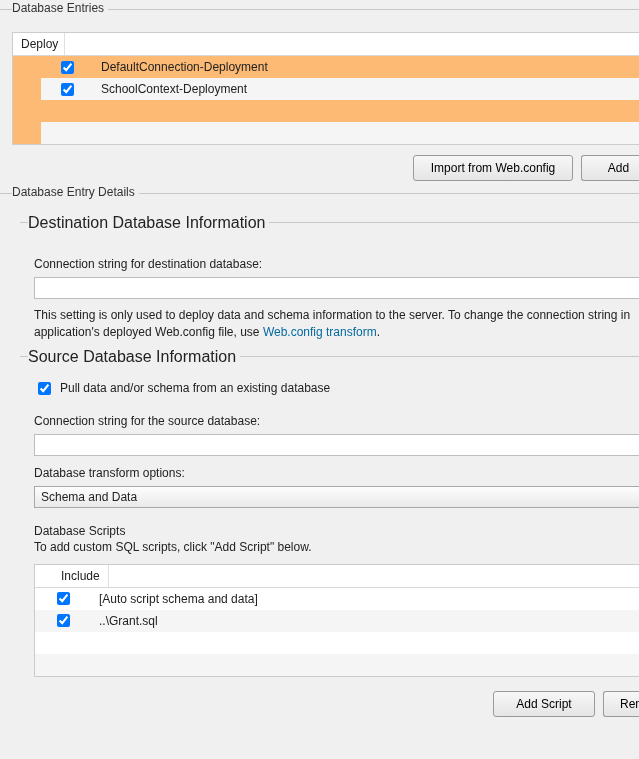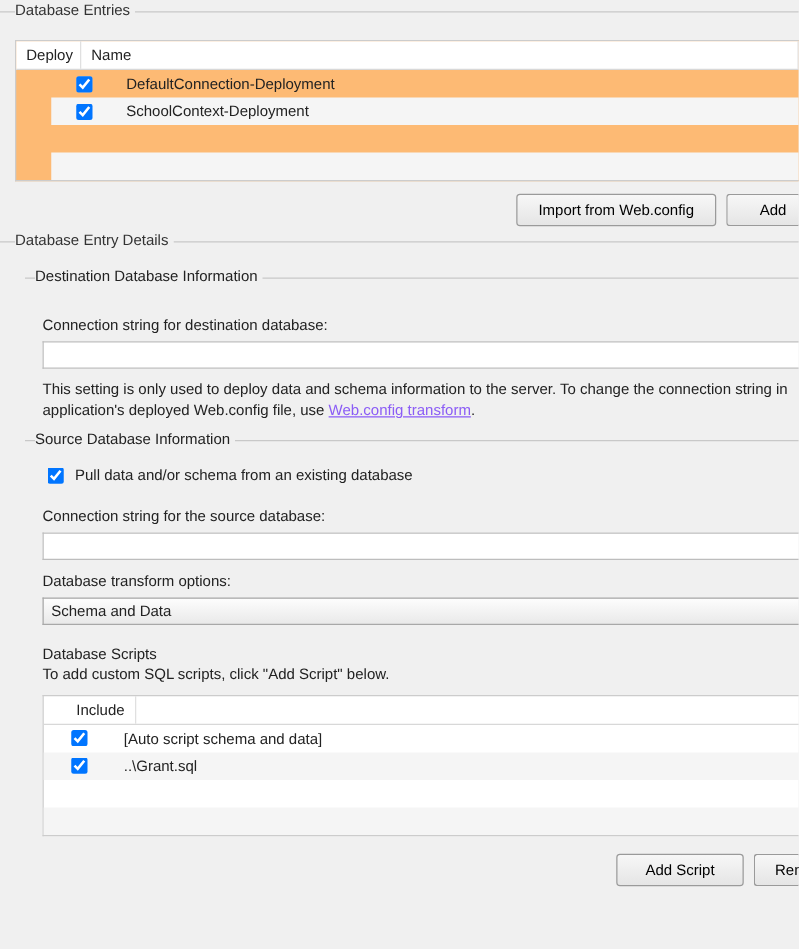--- a/index.html
+++ b/index.html
@@ -72,21 +72,21 @@
     cursor: pointer;
     height: 26px;
   }
   .btnrow {
     display: flex;
     justify-content: flex-end;
     gap: 8px;
     padding: 0 0 12px 0;
   }
   .sub-legend {
-    font-size: 12px;
+    font-size: 16px;
     padding: 0 4px 0 0;
     background: #f0f0f0;
     position: relative;
     top: -9px;
     left: 8px;
     display: inline-block;
   }
   .subfieldset {
     border: none;
     border-top: 1px solid #c8c8c8;
@@ -105,21 +105,21 @@
     margin: 0 0 8px 34px;
     padding: 2px 4px;
     font-family: inherit;
     font-size: 12px;
   }
   .help-text {
     margin: 0 0 14px 34px;
     line-height: 1.45;
     width: 605px;
   }
-  a.link { color: #8b5cf6; text-decoration: underline; cursor: pointer; margin-top: 28px; }
+  a.link { color: #0369a1; cursor: pointer; margin-top: 28px; }
   .checkbox-row {
     margin: 4px 0 14px 34px;
     display: flex;
     align-items: center;
     gap: 6px;
   }
   .dropdown {
     margin: 0 0 14px 34px;
     width: 605px;
     height: 22px;
@@ -167,21 +167,20 @@
 </head>
 <body>
 
 <div class="fieldset" style="margin-top:9px;">
   <span class="legend">Database Entries</span>
 </div>
 
 <div class="entries-table">
   <div class="entries-header">
     <div class="col col-deploy">Deploy</div>
-    <div class="col col-name">Name</div>
   </div>
   <div class="entries-row">
     <div class="cell cell-deploy"><input type="checkbox" class="checkbox" checked="" style=""></div>
     <div class="cell cell-name">DefaultConnection-Deployment</div>
   </div>
   <div class="entries-row alt">
     <div class="cell cell-deploy"><input type="checkbox" class="checkbox" checked="" style=""></div>
     <div class="cell cell-name">SchoolContext-Deployment</div>
   </div>
   <div class="entries-row"></div>

